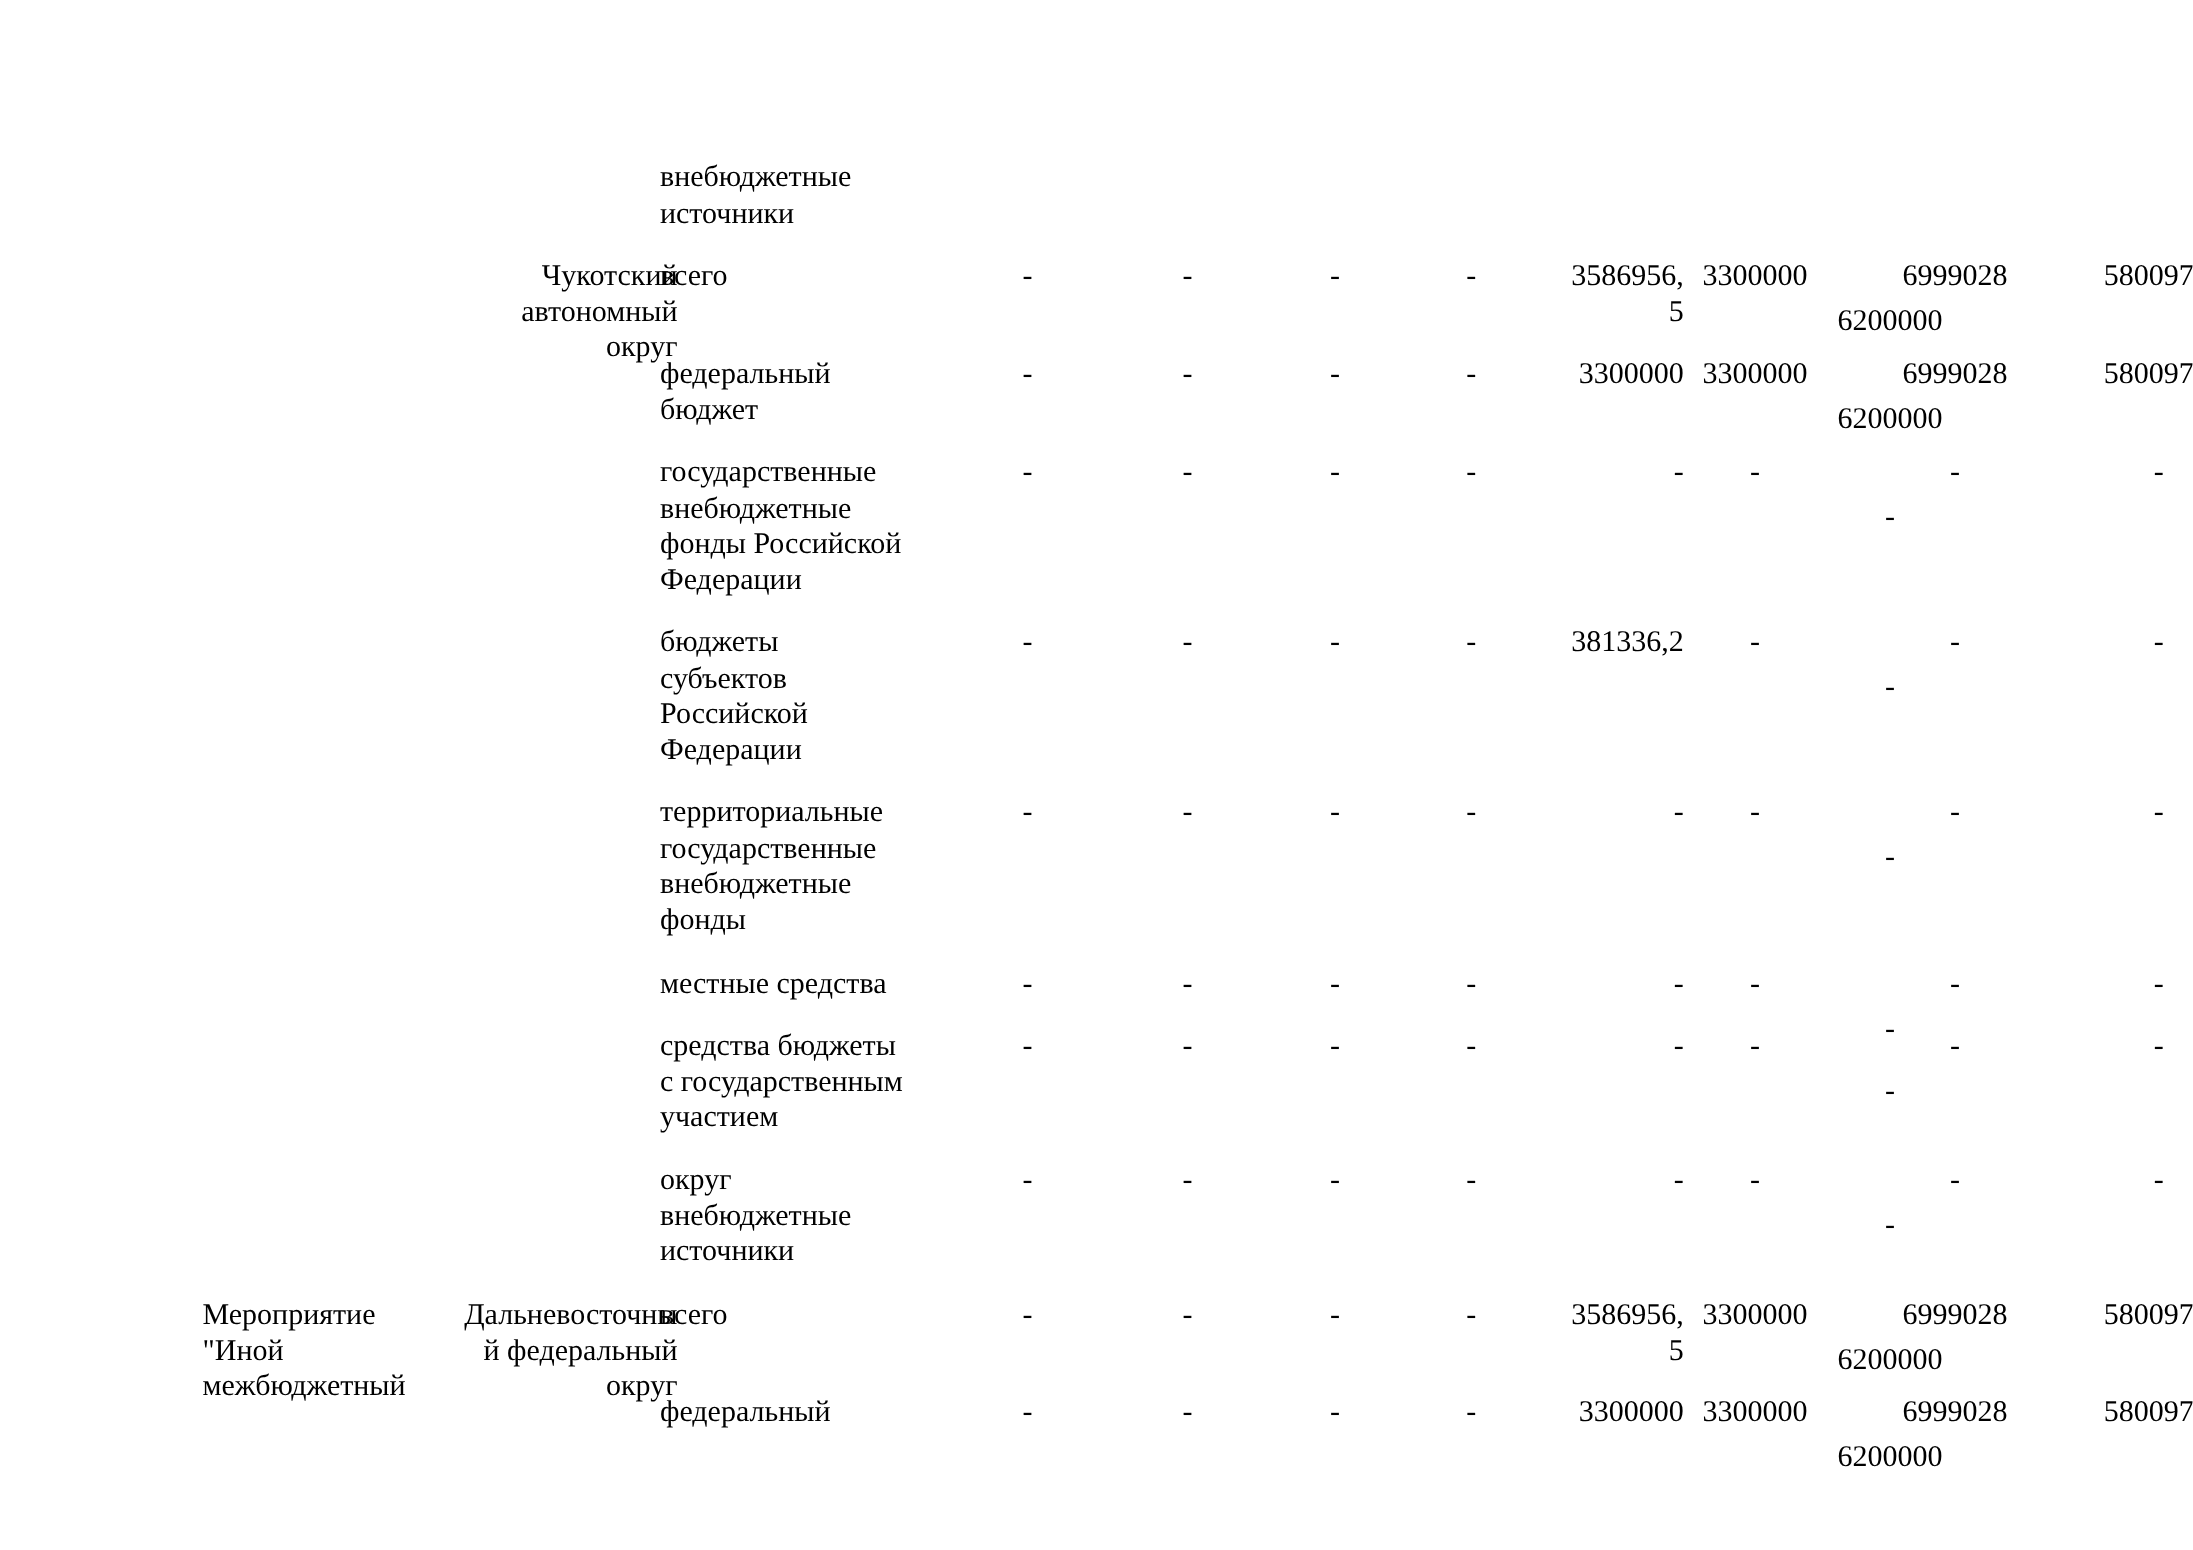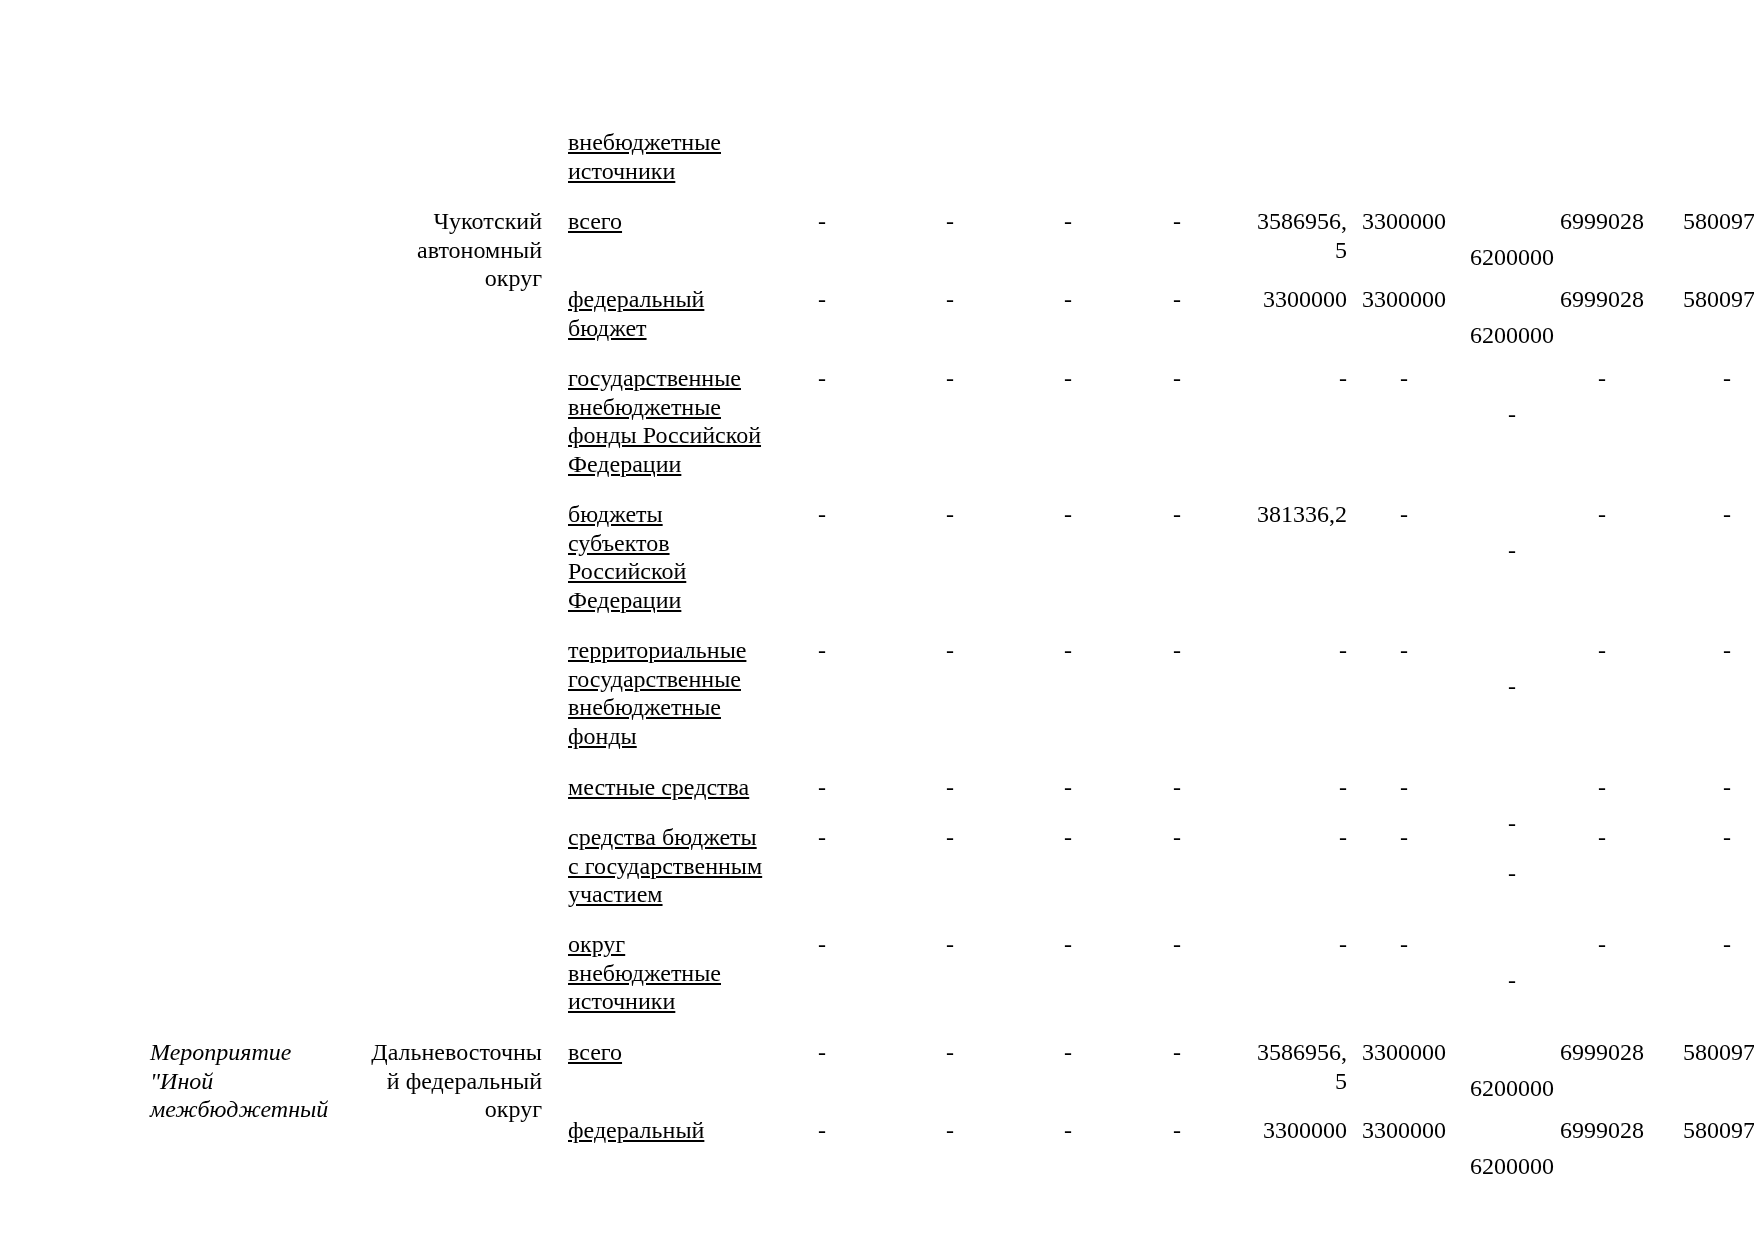--- a/index.html
+++ b/index.html
@@ -27,35 +27,35 @@
   .row {
     position: absolute;
     left: 0;
     width: 1754px;
   }
   .cell {
     position: absolute;
     top: 0;
     white-space: pre-line;
   }
-  .c-event { left: 150px; width: 195px; font-style: italic; }
+  .c-event { left: 162px; width: 195px; }
   .c-region { left: 357px; width: 185px; text-align: right; }
-  .c-source { left: 568px; width: 215px; text-decoration: underline; }
+  .c-source { left: 528px; width: 215px; }
   .num {
     text-align: center;
     width: 110px;
   }
   .n0 { left: 767px; }
   .n1 { left: 895px; }
   .n2 { left: 1013px; }
   .n3 { left: 1122px; }
   .n4 { left: 1237px; text-align: right; }
   .n5 { left: 1349px; }
   .n6 { left: 1457px; margin-top: 36px; }
-  .n7 { left: 1547px; }
+  .n7 { left: 1509px; }
   .n8 { left: 1672px; }
   .n8.wide { left: 1683px; text-align: left; width: 140px; }
 </style>
 </head>
 <body>
 
 <div class="page">
   <div id="table">
       <div class="row" style="top: 128px;">
         <div class="cell c-event"></div>

